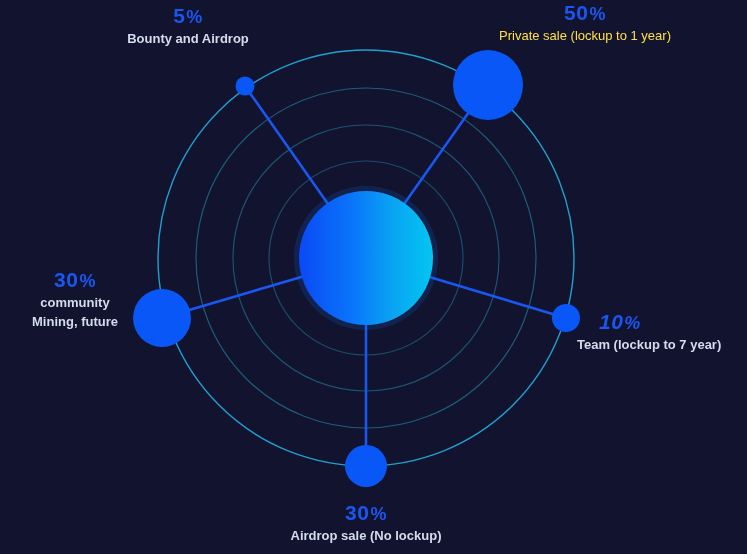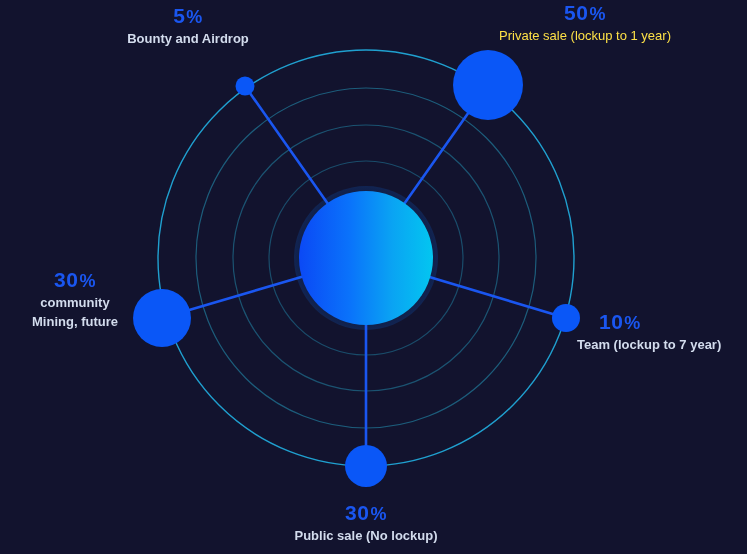--- a/index.html
+++ b/index.html
@@ -23,21 +23,21 @@
     font-size:13px;font-weight:bold;color:#d3dced;
     white-space:nowrap;margin-top:2px;
   }
   .name.thin{font-weight:normal;color:#fde047;}
 
   
   #lbl-bounty{left:63px;top:3px;width:250px;}
   #lbl-private{left:425px;top:0px;width:320px;}
   #lbl-mining{left:0px;top:267px;width:150px;}
   #lbl-team{left:577px;top:309px;width:170px;text-align:left;}
-  #lbl-team .pct{text-align:left;padding-left:22px;}
+  #lbl-team .pct{text-align:left;padding-left:22px;font-style:italic;}
   #lbl-public{left:256px;top:500px;width:220px;}
 </style>
 </head>
 <body>
 
 <div id="stage">
 
   <svg class="diagram" viewBox="0 0 747 554">
     <defs>
       <linearGradient id="coreGrad" x1="0%" y1="50%" x2="100%" y2="50%">
@@ -96,16 +96,16 @@
     <div class="name">Mining, future</div>
   </div>
 
   <div class="lbl" id="lbl-team">
     <div class="pct"><span>10</span><span class="sym">%</span></div>
     <div class="name">Team (lockup to 7 year)</div>
   </div>
 
   <div class="lbl" id="lbl-public">
     <div class="pct"><span>30</span><span class="sym">%</span></div>
-    <div class="name">Public sale (No lockup)</div>
+    <div class="name">Airdrop sale (No lockup)</div>
   </div>
 
 </div>
 
 </body></html>

